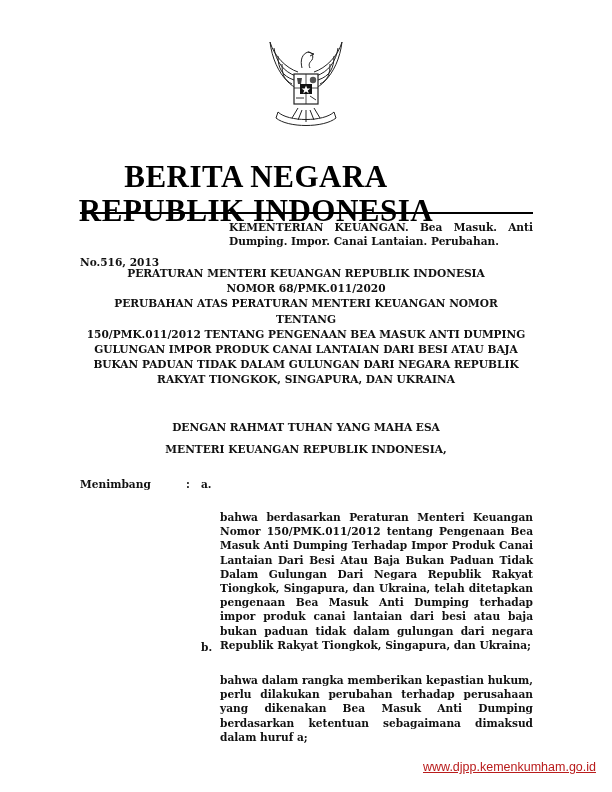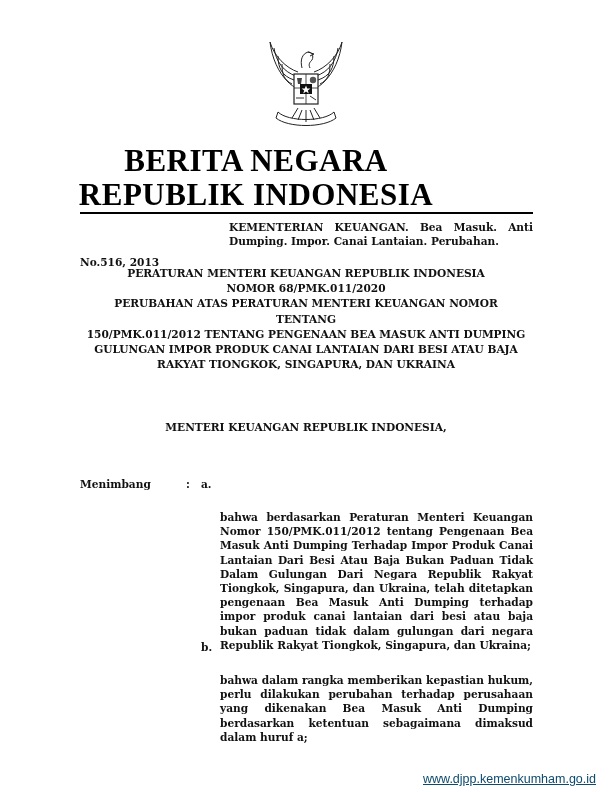--- a/index.html
+++ b/index.html
@@ -1,38 +1,38 @@
 <!DOCTYPE html>
 <html><head>
   <meta charset="utf-8">
   <style>
     html, body { margin: 0; padding: 0; background: #ffffff; }
     body { width: 612px; height: 792px; position: relative; overflow: hidden;
            font-family: "DejaVu Serif", "Liberation Serif", serif; color: #111; }
     .emblem { position: absolute; left: 258px; top: 38px; width: 96px; height: 96px; }
     .masthead { position: absolute; left: 0; width: 512px; text-align: center;
-                font-family: "Liberation Serif", serif; font-weight: bold; color: #000; }
+                font-family: "Liberation Serif", serif; font-weight: bold; color: #000; margin-top: 16px; }
     .mh1 { top: 143px; font-size: 31px; letter-spacing: 0.5px; }
     .mh2 { top: 177px; font-size: 31px; letter-spacing: 0.5px; }
     .rule { position: absolute; left: 80px; top: 212px; width: 453px; height: 2px; background: #000; }
     .issue-no { position: absolute; left: 80px; top: 216px; font-size: 10.6px; font-weight: bold; margin-top: 40px; }
     .issue-subject { position: absolute; left: 229px; top: 220px; width: 304px; font-size: 10.6px;
                      font-weight: bold; text-align: justify; text-align-last: left; line-height: 14px; }
     .title-block { position: absolute; left: 70px; width: 472px; top: 266px; text-align: center;
                    font-size: 10.6px; font-weight: bold; line-height: 15.2px; }
     .title-block div { white-space: nowrap; }
     .preamble { position: absolute; left: 70px; width: 472px; top: 416px; text-align: center;
                 font-size: 10.6px; font-weight: bold; line-height: 22px; }
     .consider-label { position: absolute; left: 80px; top: 478px; font-size: 10.6px; font-weight: bold; }
     .colon { position: absolute; left: 186px; top: 478px; font-size: 10.6px; font-weight: bold; }
     .item-letter { position: absolute; font-size: 10.6px; font-weight: bold; }
     .item-text { position: absolute; left: 220px; width: 313px; font-size: 10.6px; font-weight: bold;
                  text-align: justify; line-height: 14.2px; margin-top: 32px; }
     .footer-link { position: absolute; right: 16px; top: 760px; font-family: "Liberation Sans", sans-serif;
-                   font-size: 12.5px; color: #0c4a6e; text-decoration: underline; margin-top: 12px; }
+                   font-size: 12.5px; color: #b91c1c; text-decoration: underline; }
   </style>
 </head>
 <body>
 
 <div class="emblem">
   <svg viewBox="0 0 96 96" width="96" height="96">
     <g fill="none" stroke="#222" stroke-width="1">
 
       <path d="M40 34 C28 30 16 18 12 4 C14 20 20 34 30 44 C34 48 38 50 40 50"></path>
       <path d="M38 38 C26 34 18 24 16 10"></path>
@@ -70,24 +70,26 @@
 <div class="issue-no">No.516, 2013</div>
 <div class="issue-subject">KEMENTERIAN KEUANGAN. Bea Masuk. Anti Dumping. Impor. Canai Lantaian. Perubahan.</div>
 
 <div class="title-block">
   <div>PERATURAN MENTERI KEUANGAN REPUBLIK INDONESIA</div>
   <div>NOMOR 68/PMK.011/2020</div>
   <div>PERUBAHAN ATAS PERATURAN MENTERI KEUANGAN NOMOR</div>
   <div>TENTANG</div>
   <div>150/PMK.011/2012 TENTANG PENGENAAN BEA MASUK ANTI DUMPING</div>
   <div>GULUNGAN IMPOR PRODUK CANAI LANTAIAN DARI BESI ATAU BAJA</div>
+  <div>BUKAN PADUAN TIDAK DALAM GULUNGAN DARI NEGARA REPUBLIK</div>
   <div>RAKYAT TIONGKOK, SINGAPURA, DAN UKRAINA</div>
 </div>
 
 <div class="preamble">
+  <div>DENGAN RAHMAT TUHAN YANG MAHA ESA</div>
   <div>MENTERI KEUANGAN REPUBLIK INDONESIA,</div>
 </div>
 
 <div class="consider-label">Menimbang</div>
 <div class="colon">:</div>
 
 <div class="item-letter" style="left:201px; top:478px;">a.</div>
 <div class="item-text" style="top:478px;">bahwa berdasarkan Peraturan Menteri Keuangan Nomor 150/PMK.011/2012 tentang Pengenaan Bea Masuk Anti Dumping Terhadap Impor Produk Canai Lantaian Dari Besi Atau Baja Bukan Paduan Tidak Dalam Gulungan Dari Negara Republik Rakyat Tiongkok, Singapura, dan Ukraina, telah ditetapkan pengenaan Bea Masuk Anti Dumping terhadap impor produk canai lantaian dari besi atau baja bukan paduan tidak dalam gulungan dari negara Republik Rakyat Tiongkok, Singapura, dan Ukraina;</div>
 
 <div class="item-letter" style="left:201px; top:641px;">b.</div>

